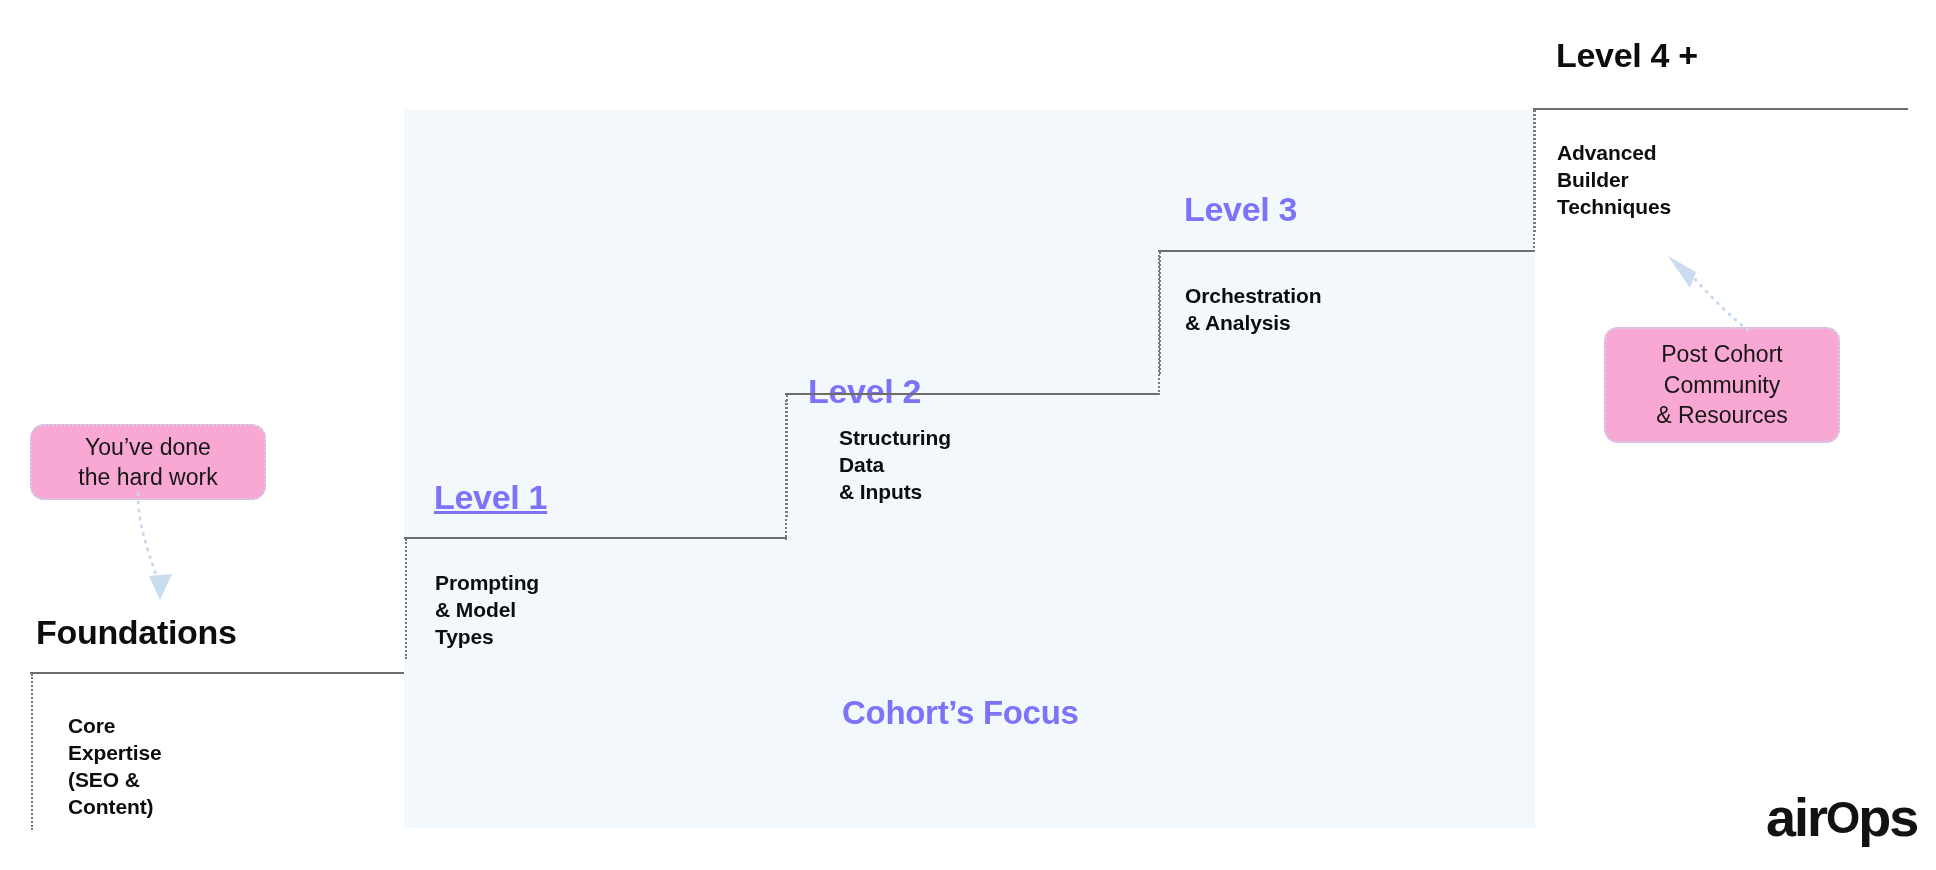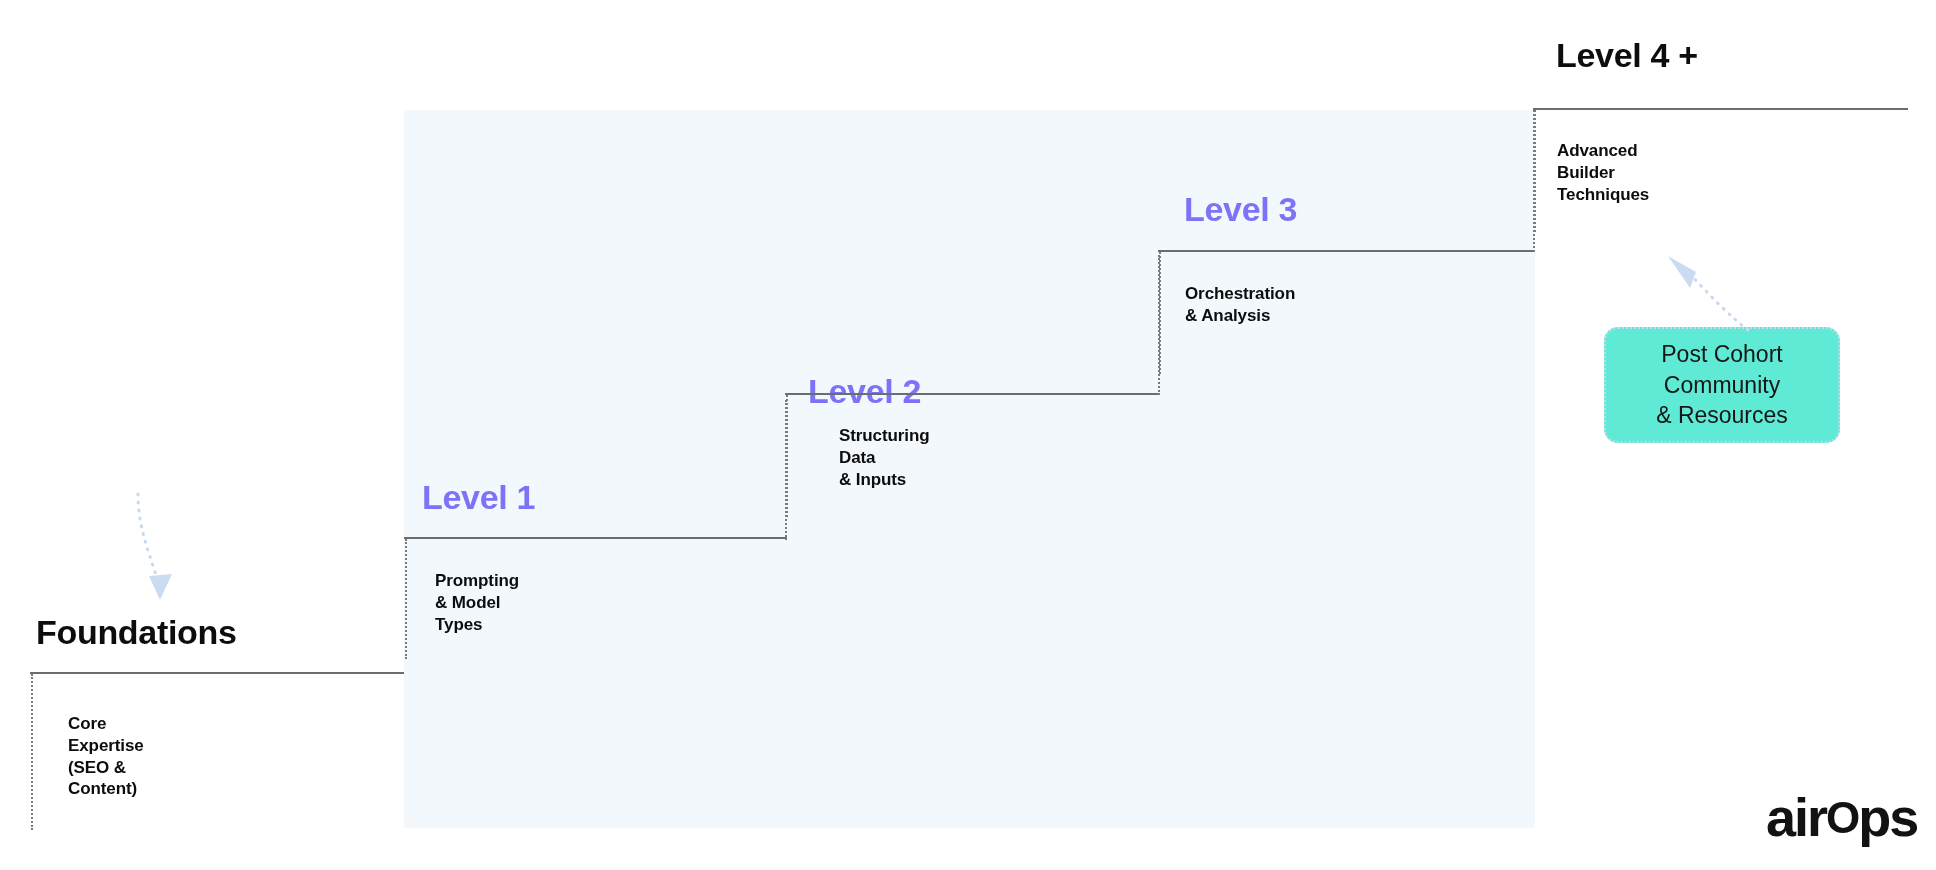--- a/index.html
+++ b/index.html
@@ -7,25 +7,25 @@
   .stage{position:relative;width:1936px;height:870px;overflow:hidden;background:#ffffff;}
 
   .shade{position:absolute;background:#f2f8fc;}
 
   .col{position:absolute;}
   .col-title{position:absolute;font-weight:700;white-space:nowrap;letter-spacing:-0.3px;}
   .title-purple{color:#7c73f8;font-size:34px;}
   .title-dark{color:#0d0d0d;font-size:34px;}
   .rule{position:absolute;height:0;border-top:2px solid #6d6d6d;}
   .vdot{position:absolute;width:0;border-left:2px dotted #7a7a7a;}
-  .desc{position:absolute;font-weight:700;color:#0d0d0d;font-size:17px;line-height:1.28;white-space:pre-line;letter-spacing:-0.1px;}
+  .desc{position:absolute;font-weight:700;color:#0d0d0d;font-size:21px;line-height:1.28;white-space:pre-line;letter-spacing:-0.1px;}
 
   .focus{position:absolute;color:#7c73f8;font-weight:700;font-size:33px;letter-spacing:-0.3px;white-space:nowrap;}
 
-  .bubble{position:absolute;background:#5eead4;border:2px dotted #c4d6ee;border-radius:14px;
+  .bubble{position:absolute;background:#f9a8d4;border:2px dotted #c4d6ee;border-radius:14px;
           display:flex;align-items:center;justify-content:center;text-align:center;
           color:#161616;font-size:23px;line-height:1.32;white-space:pre-line;}
 
   .arrow{position:absolute;overflow:visible;pointer-events:none;}
 
   .logo{position:absolute;font-weight:700;font-size:54px;color:#121212;letter-spacing:-2px;white-space:nowrap;}
   .logo .o{display:inline-block;}
 </style>
 </head>
 <body>
@@ -36,21 +36,21 @@
 
   <div class="col">
     <div class="col-title title-dark" style="left:36px;top:613px;">Foundations</div>
     <div class="rule" style="left:30px;top:672px;width:374px;"></div>
     <div class="vdot" style="left:31px;top:674px;height:156px;"></div>
     <div class="desc" style="left:68px;top:713px;">Core Expertise
 (SEO &amp; Content)</div>
   </div>
 
   <div class="col">
-    <div class="col-title title-purple" style="left:422px;top:478px;">Level 1</div>
+    <div class="col-title title-purple" style="left:434px;top:478px;text-decoration:underline;">Level 1</div>
     <div class="rule" style="left:404px;top:537px;width:383px;"></div>
     <div class="vdot" style="left:785px;top:400px;height:140px;"></div>
     <div class="vdot" style="left:405px;top:539px;height:120px;"></div>
     <div class="desc" style="left:435px;top:570px;">Prompting
 &amp; Model Types</div>
   </div>
 
   <div class="col">
     <div class="col-title title-purple" style="left:808px;top:333px;margin-top:39px;">Level 2</div>
     <div class="rule" style="left:785px;top:393px;width:375px;"></div>
@@ -70,21 +70,24 @@
   </div>
 
   <div class="col">
     <div class="col-title title-dark" style="left:1556px;top:36px;">Level 4 +</div>
     <div class="rule" style="left:1533px;top:108px;width:375px;"></div>
     <div class="vdot" style="left:1534px;top:110px;height:122px;"></div>
     <div class="desc" style="left:1557px;top:140px;">Advanced Builder
 Techniques</div>
   </div>
 
+  <div class="focus" style="left:842px;top:694px;">Cohort’s Focus</div>
 
+  <div class="bubble" style="left:30px;top:424px;width:232px;height:72px;">You’ve done
+the hard work</div>
 
   <svg class="arrow" style="left:120px;top:492px;width:80px;height:130px;" viewBox="0 0 80 130">
     <path d="M18 2 C18 34, 28 58, 37 86" fill="none" stroke="#c7d9ef" stroke-width="3" stroke-dasharray="1 7" stroke-linecap="round"></path>
     <polygon points="29,84 52,82 40,108" fill="#ccdcf0"></polygon>
   </svg>
 
   <div class="bubble" style="left:1604px;top:327px;width:232px;height:112px;">Post Cohort
 Community
 &amp; Resources</div>
 

